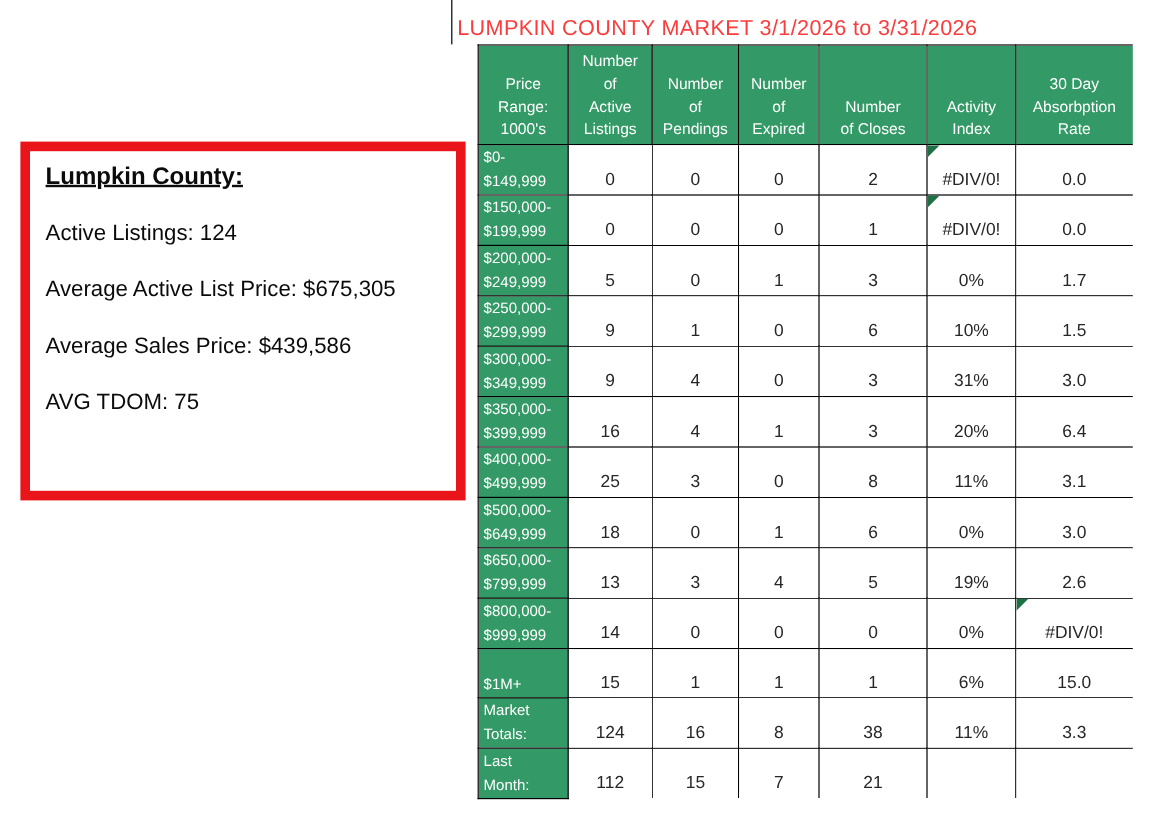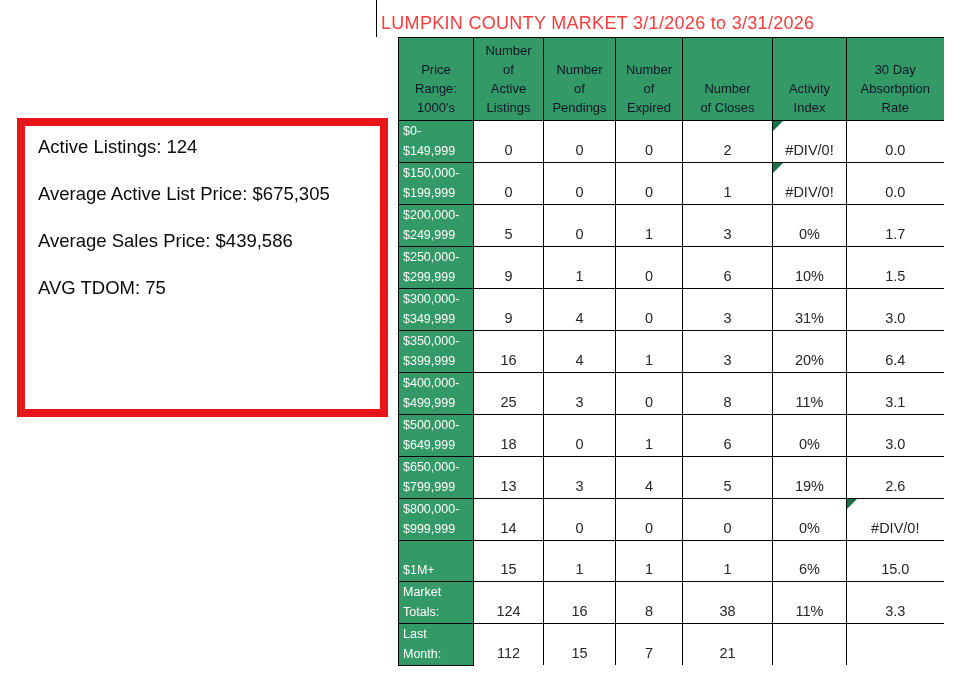--- a/index.html
+++ b/index.html
@@ -46,21 +46,21 @@
     border-collapse:collapse;table-layout:fixed;
   }
   .market-table th,.market-table td{
     border:1.5px solid var(--line);
     overflow:hidden;
   }
   .market-table th:last-child,.market-table td:last-child{border-right:none;}
   thead tr{height:83px;}
   tbody tr{height:40.6px;}
   thead th{
-    background:var(--green);color:#0f172a;font-weight:normal;
+    background:var(--green);color:#ffffff;font-weight:normal;
     font-size:13px;line-height:19px;vertical-align:bottom;
     text-align:center;padding:0 1px 3px 1px;white-space:pre-line;
   }
   th.range{
     background:var(--green);color:#ffffff;font-weight:normal;
     font-size:12.5px;line-height:20px;vertical-align:bottom;
     text-align:left;padding:0 2px 1px 4px;white-space:pre-line;
   }
   td.val{
     color:var(--ink);font-size:14.5px;text-align:center;vertical-align:bottom;
@@ -71,20 +71,21 @@
     position:absolute;top:0;left:0;width:0;height:0;
     border-top:10px solid var(--tri);border-right:10px solid transparent;
   }
 </style>
 </head>
 <body>
 
 <div class="canvas">
 
   <div class="summary-box">
+    <div class="summary-heading">Lumpkin County:</div>
     <div class="summary-line">Active Listings: 124</div>
     <div class="summary-line">Average Active List Price: $675,305</div>
     <div class="summary-line">Average Sales Price: $439,586</div>
     <div class="summary-line">AVG TDOM: 75</div>
   </div>
 
   <div class="sheet-title">LUMPKIN COUNTY MARKET 3/1/2026 to 3/31/2026</div>
 
   <table class="market-table">
     <colgroup>

